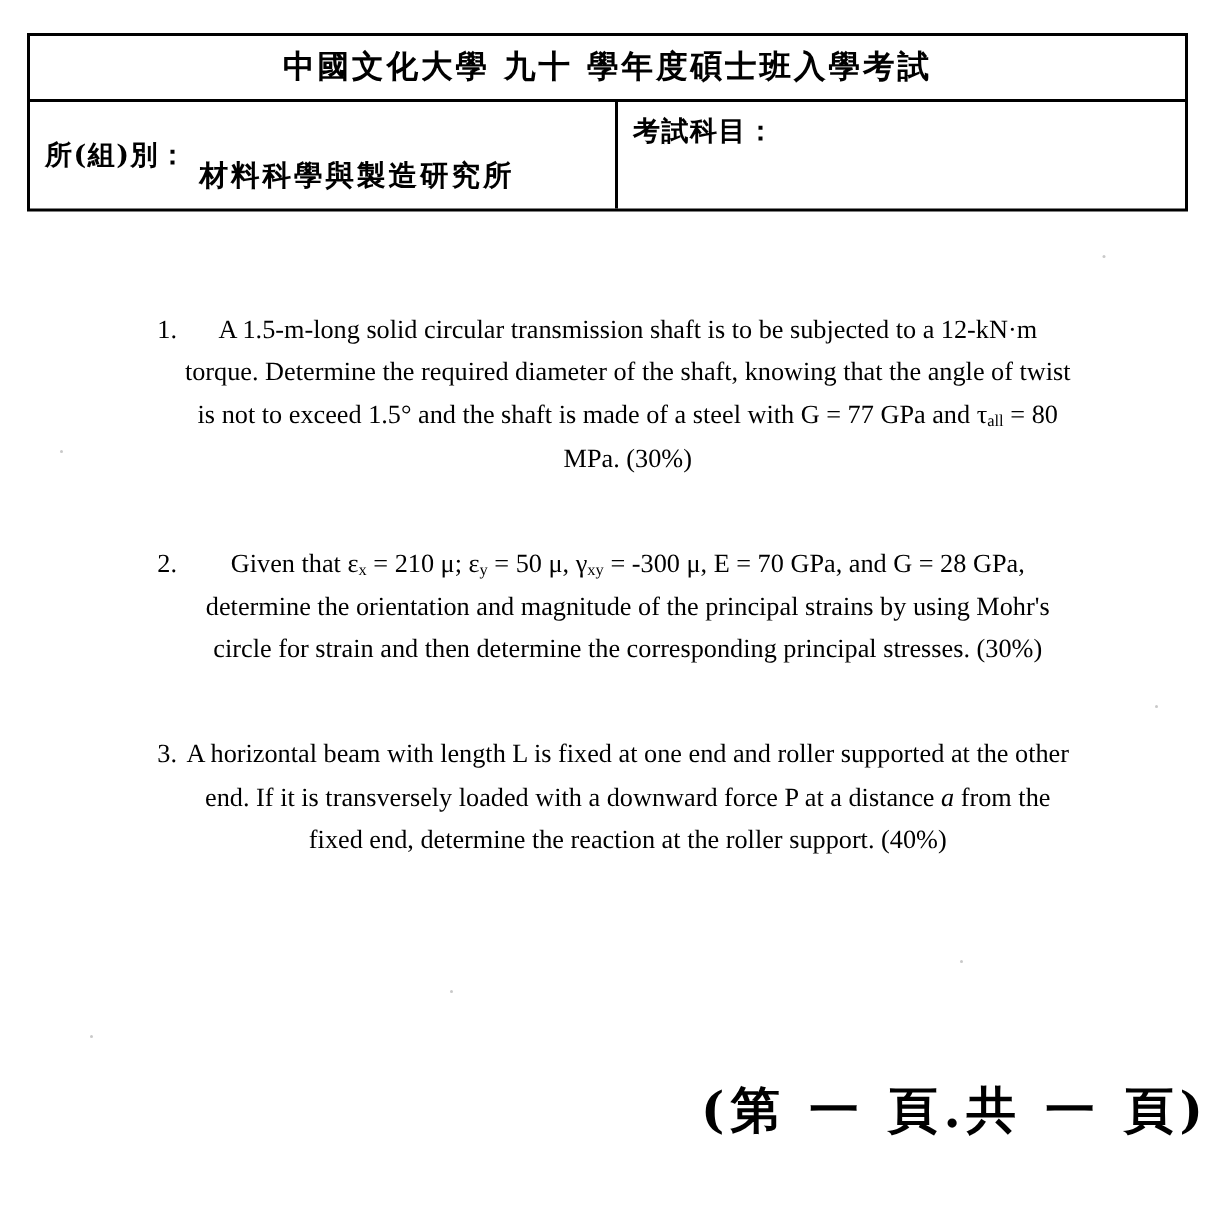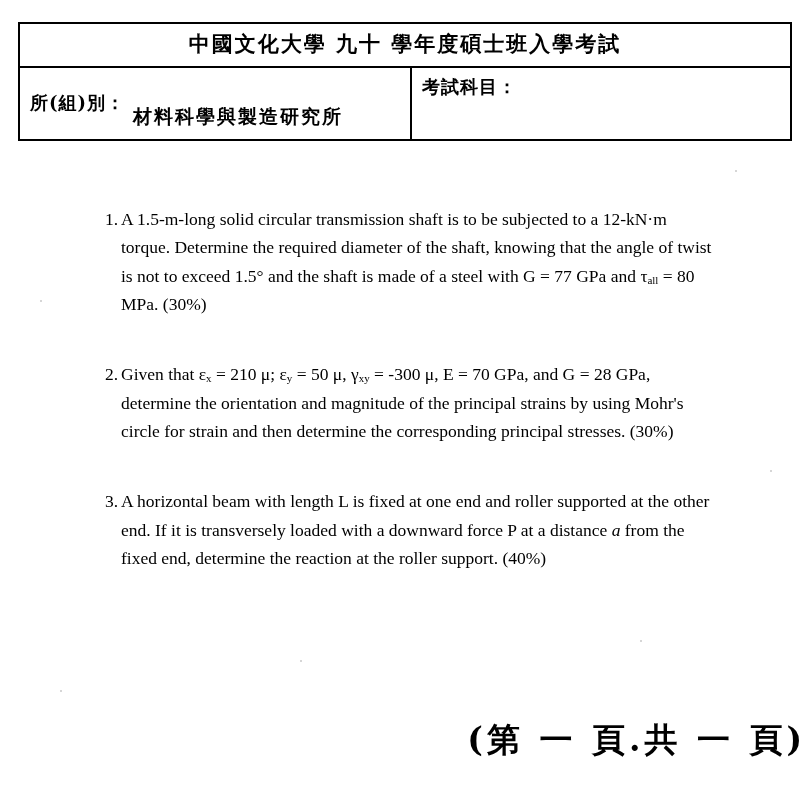--- a/index.html
+++ b/index.html
@@ -93,21 +93,21 @@
     flex: 0 0 22px;
     font-size: 17.5px;
     line-height: 1.62;
     text-align: right;
     padding-right: 3px;
   }
   .qtext {
     flex: 1;
     font-size: 17.5px;
     line-height: 1.62;
-    text-align: left;
+    text-align: center;
   }
   .qtext sub {
     font-size: 11px;
     vertical-align: -2px;
   }
   .qtext em {
     font-style: italic;
   }
 
   

